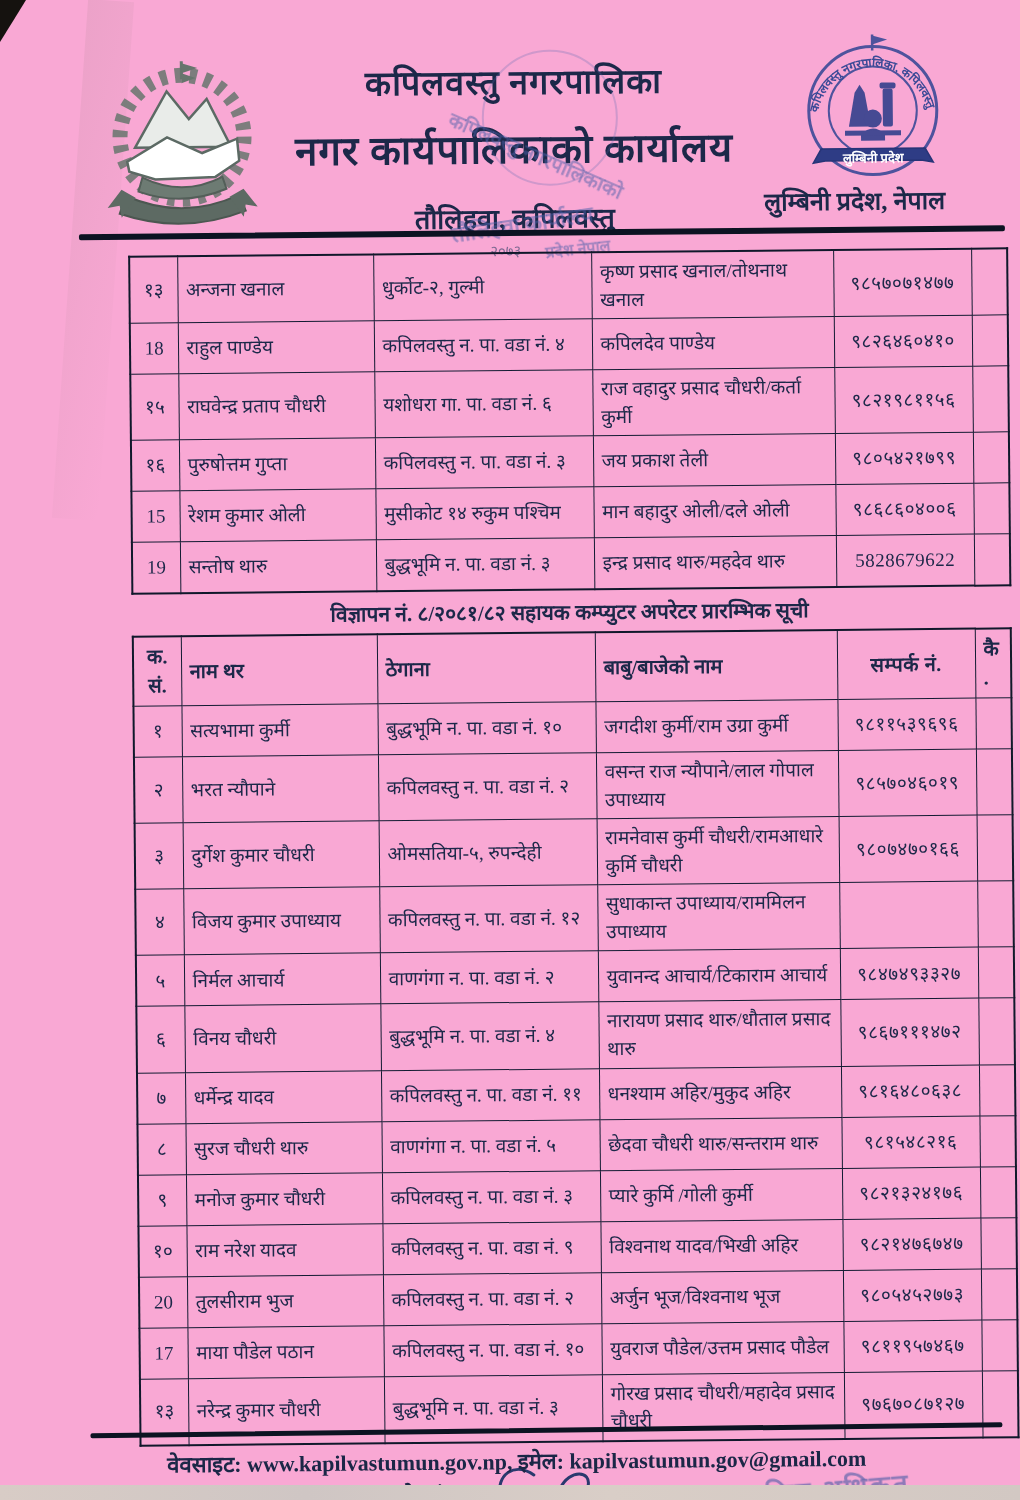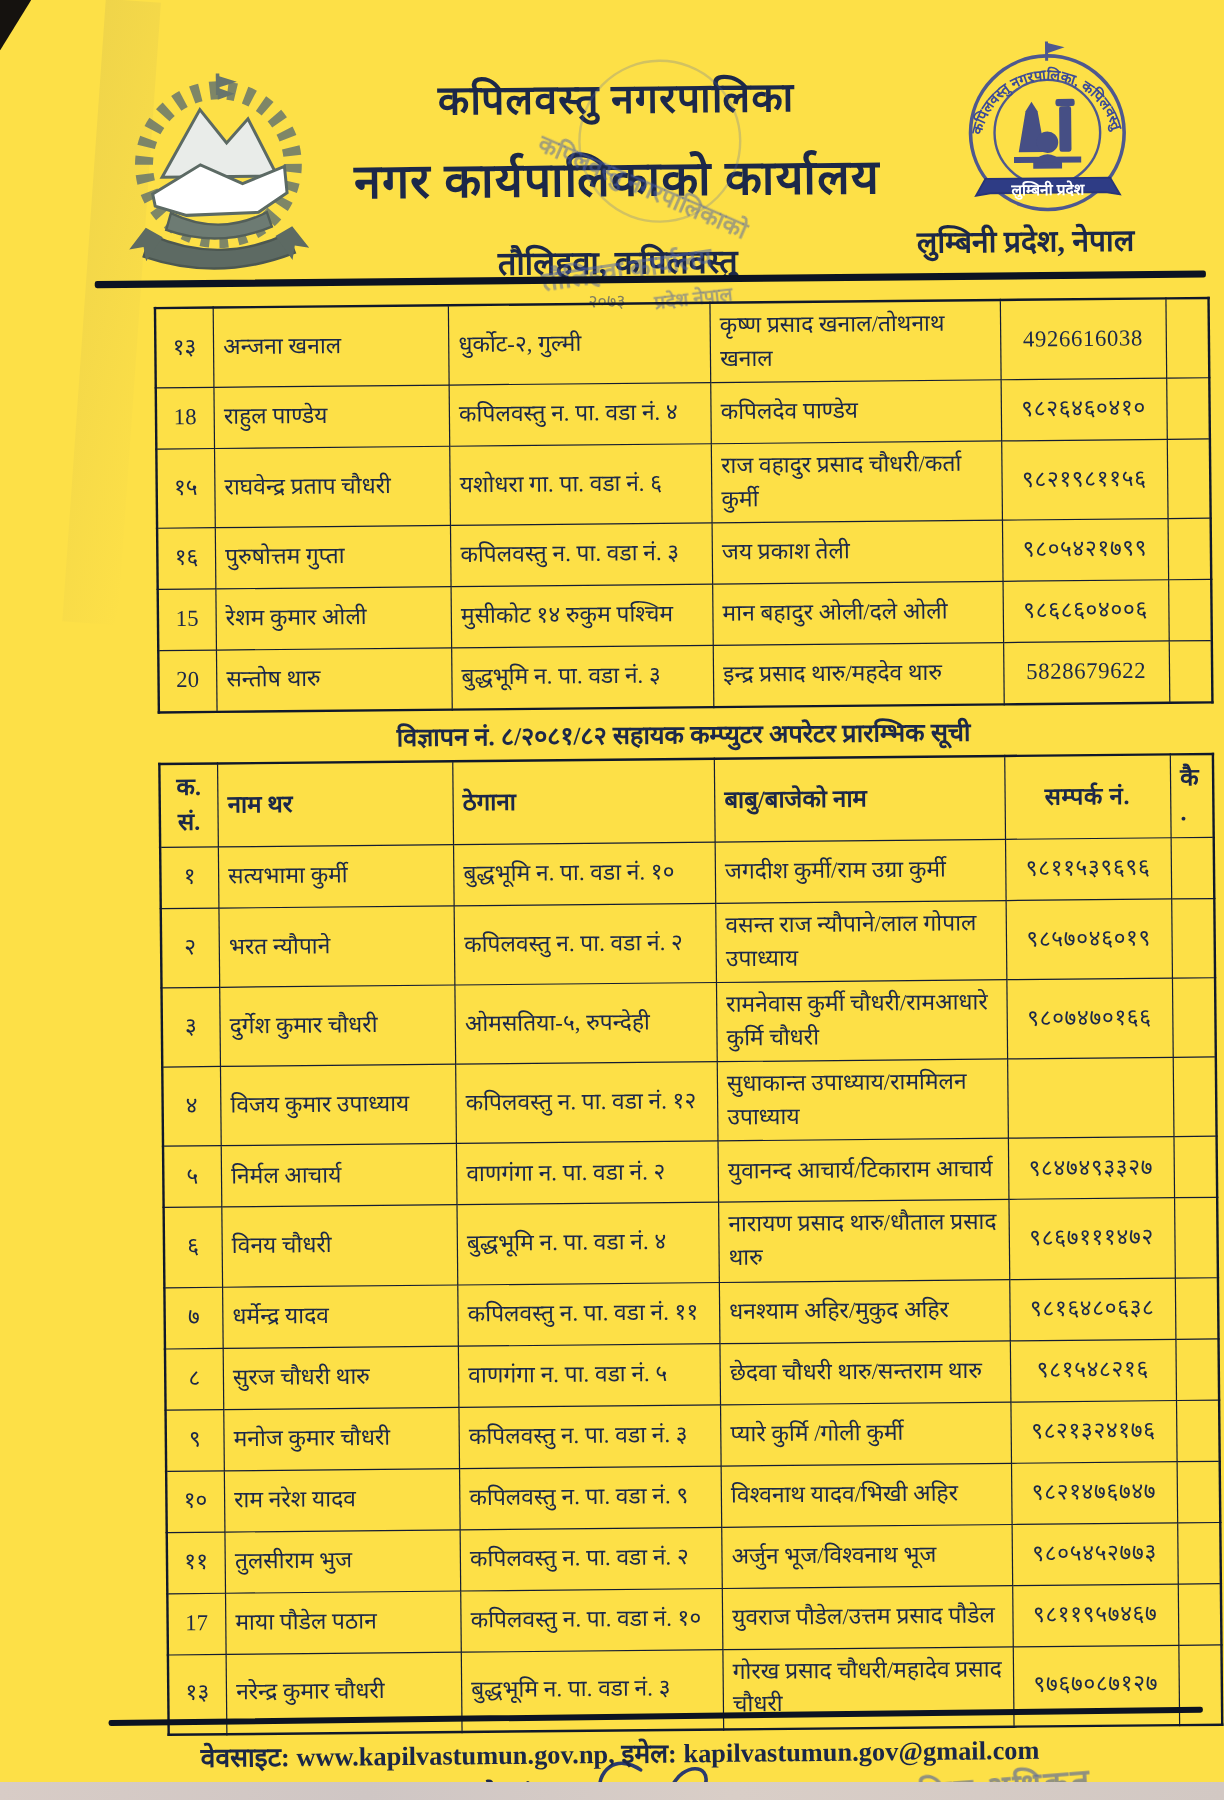--- a/index.html
+++ b/index.html
@@ -2,21 +2,21 @@
 <html><head>
 <meta charset="utf-8">
 <style>
   html,body{margin:0;padding:0;}
   body{
     width:1020px;height:1500px;position:relative;overflow:hidden;
     background:#efe9e3;
     font-family:"Liberation Serif", serif;
   }
   .sheet{
-    position:absolute;inset:0;background:#fde047;
+    position:absolute;inset:0;background:#f9a8d4;
   }
   
   .corner-mark{position:absolute;left:0;top:0;width:26px;height:42px;background:#15120f;
     clip-path:polygon(0 0,100% 0,55% 45%,0 100%);}
   .fold-shadow{position:absolute;left:70px;top:0;width:46px;height:520px;
     background:linear-gradient(100deg,rgba(120,110,100,0.10),rgba(255,255,255,0));
     transform:rotate(4deg);}
   .bottom-strip{position:absolute;left:0;bottom:0;width:1020px;height:15px;
     background:linear-gradient(90deg,#d8ccc6,#cfc6c4 30%,#d9cec7 60%,#d2c8c3);}
   .content{
@@ -155,21 +155,21 @@
             <col class="c3">
             <col class="c4">
             <col class="c5">
         </colgroup>
         <tbody>
             <tr>
               <td class="c0">१३</td>
               <td class="c1">अन्जना खनाल</td>
               <td class="c2">धुर्कोट-२, गुल्मी</td>
               <td class="c3">कृष्ण प्रसाद खनाल/तोथनाथ खनाल</td>
-              <td class="c4">4926616038</td>
+              <td class="c4">९८५७०७१४७७</td>
               <td class="c5"></td>
             </tr>
             <tr>
               <td class="c0">18</td>
               <td class="c1">राहुल पाण्डेय</td>
               <td class="c2">कपिलवस्तु न. पा. वडा नं. ४</td>
               <td class="c3">कपिलदेव पाण्डेय</td>
               <td class="c4">९८२६४६०४१०</td>
               <td class="c5"></td>
             </tr>
@@ -191,21 +191,21 @@
             </tr>
             <tr>
               <td class="c0">15</td>
               <td class="c1">रेशम कुमार ओली</td>
               <td class="c2">मुसीकोट १४ रुकुम पश्चिम</td>
               <td class="c3">मान बहादुर ओली/दले ओली</td>
               <td class="c4">९८६८६०४००६</td>
               <td class="c5"></td>
             </tr>
             <tr>
-              <td class="c0">20</td>
+              <td class="c0">19</td>
               <td class="c1">सन्तोष थारु</td>
               <td class="c2">बुद्धभूमि न. पा. वडा नं. ३</td>
               <td class="c3">इन्द्र प्रसाद थारु/महदेव थारु</td>
               <td class="c4">5828679622</td>
               <td class="c5"></td>
             </tr>
           </tbody>
       </table>
 
       <div class="section-title">विज्ञापन नं. ८/२०८१/८२  सहायक कम्प्युटर अपरेटर प्रारम्भिक सूची</div>
@@ -304,21 +304,21 @@
             </tr>
             <tr>
               <td class="c0">१०</td>
               <td class="c1">राम नरेश यादव</td>
               <td class="c2">कपिलवस्तु न. पा. वडा नं. ९</td>
               <td class="c3">विश्वनाथ यादव/भिखी अहिर</td>
               <td class="c4">९८२१४७६७४७</td>
               <td class="c5"></td>
             </tr>
             <tr>
-              <td class="c0">११</td>
+              <td class="c0">20</td>
               <td class="c1">तुलसीराम भुज</td>
               <td class="c2">कपिलवस्तु न. पा. वडा नं. २</td>
               <td class="c3">अर्जुन भूज/विश्वनाथ भूज</td>
               <td class="c4">९८०५४५२७७३</td>
               <td class="c5"></td>
             </tr>
             <tr>
               <td class="c0">17</td>
               <td class="c1">माया पौडेल पठान</td>
               <td class="c2">कपिलवस्तु न. पा. वडा नं. १०</td>

